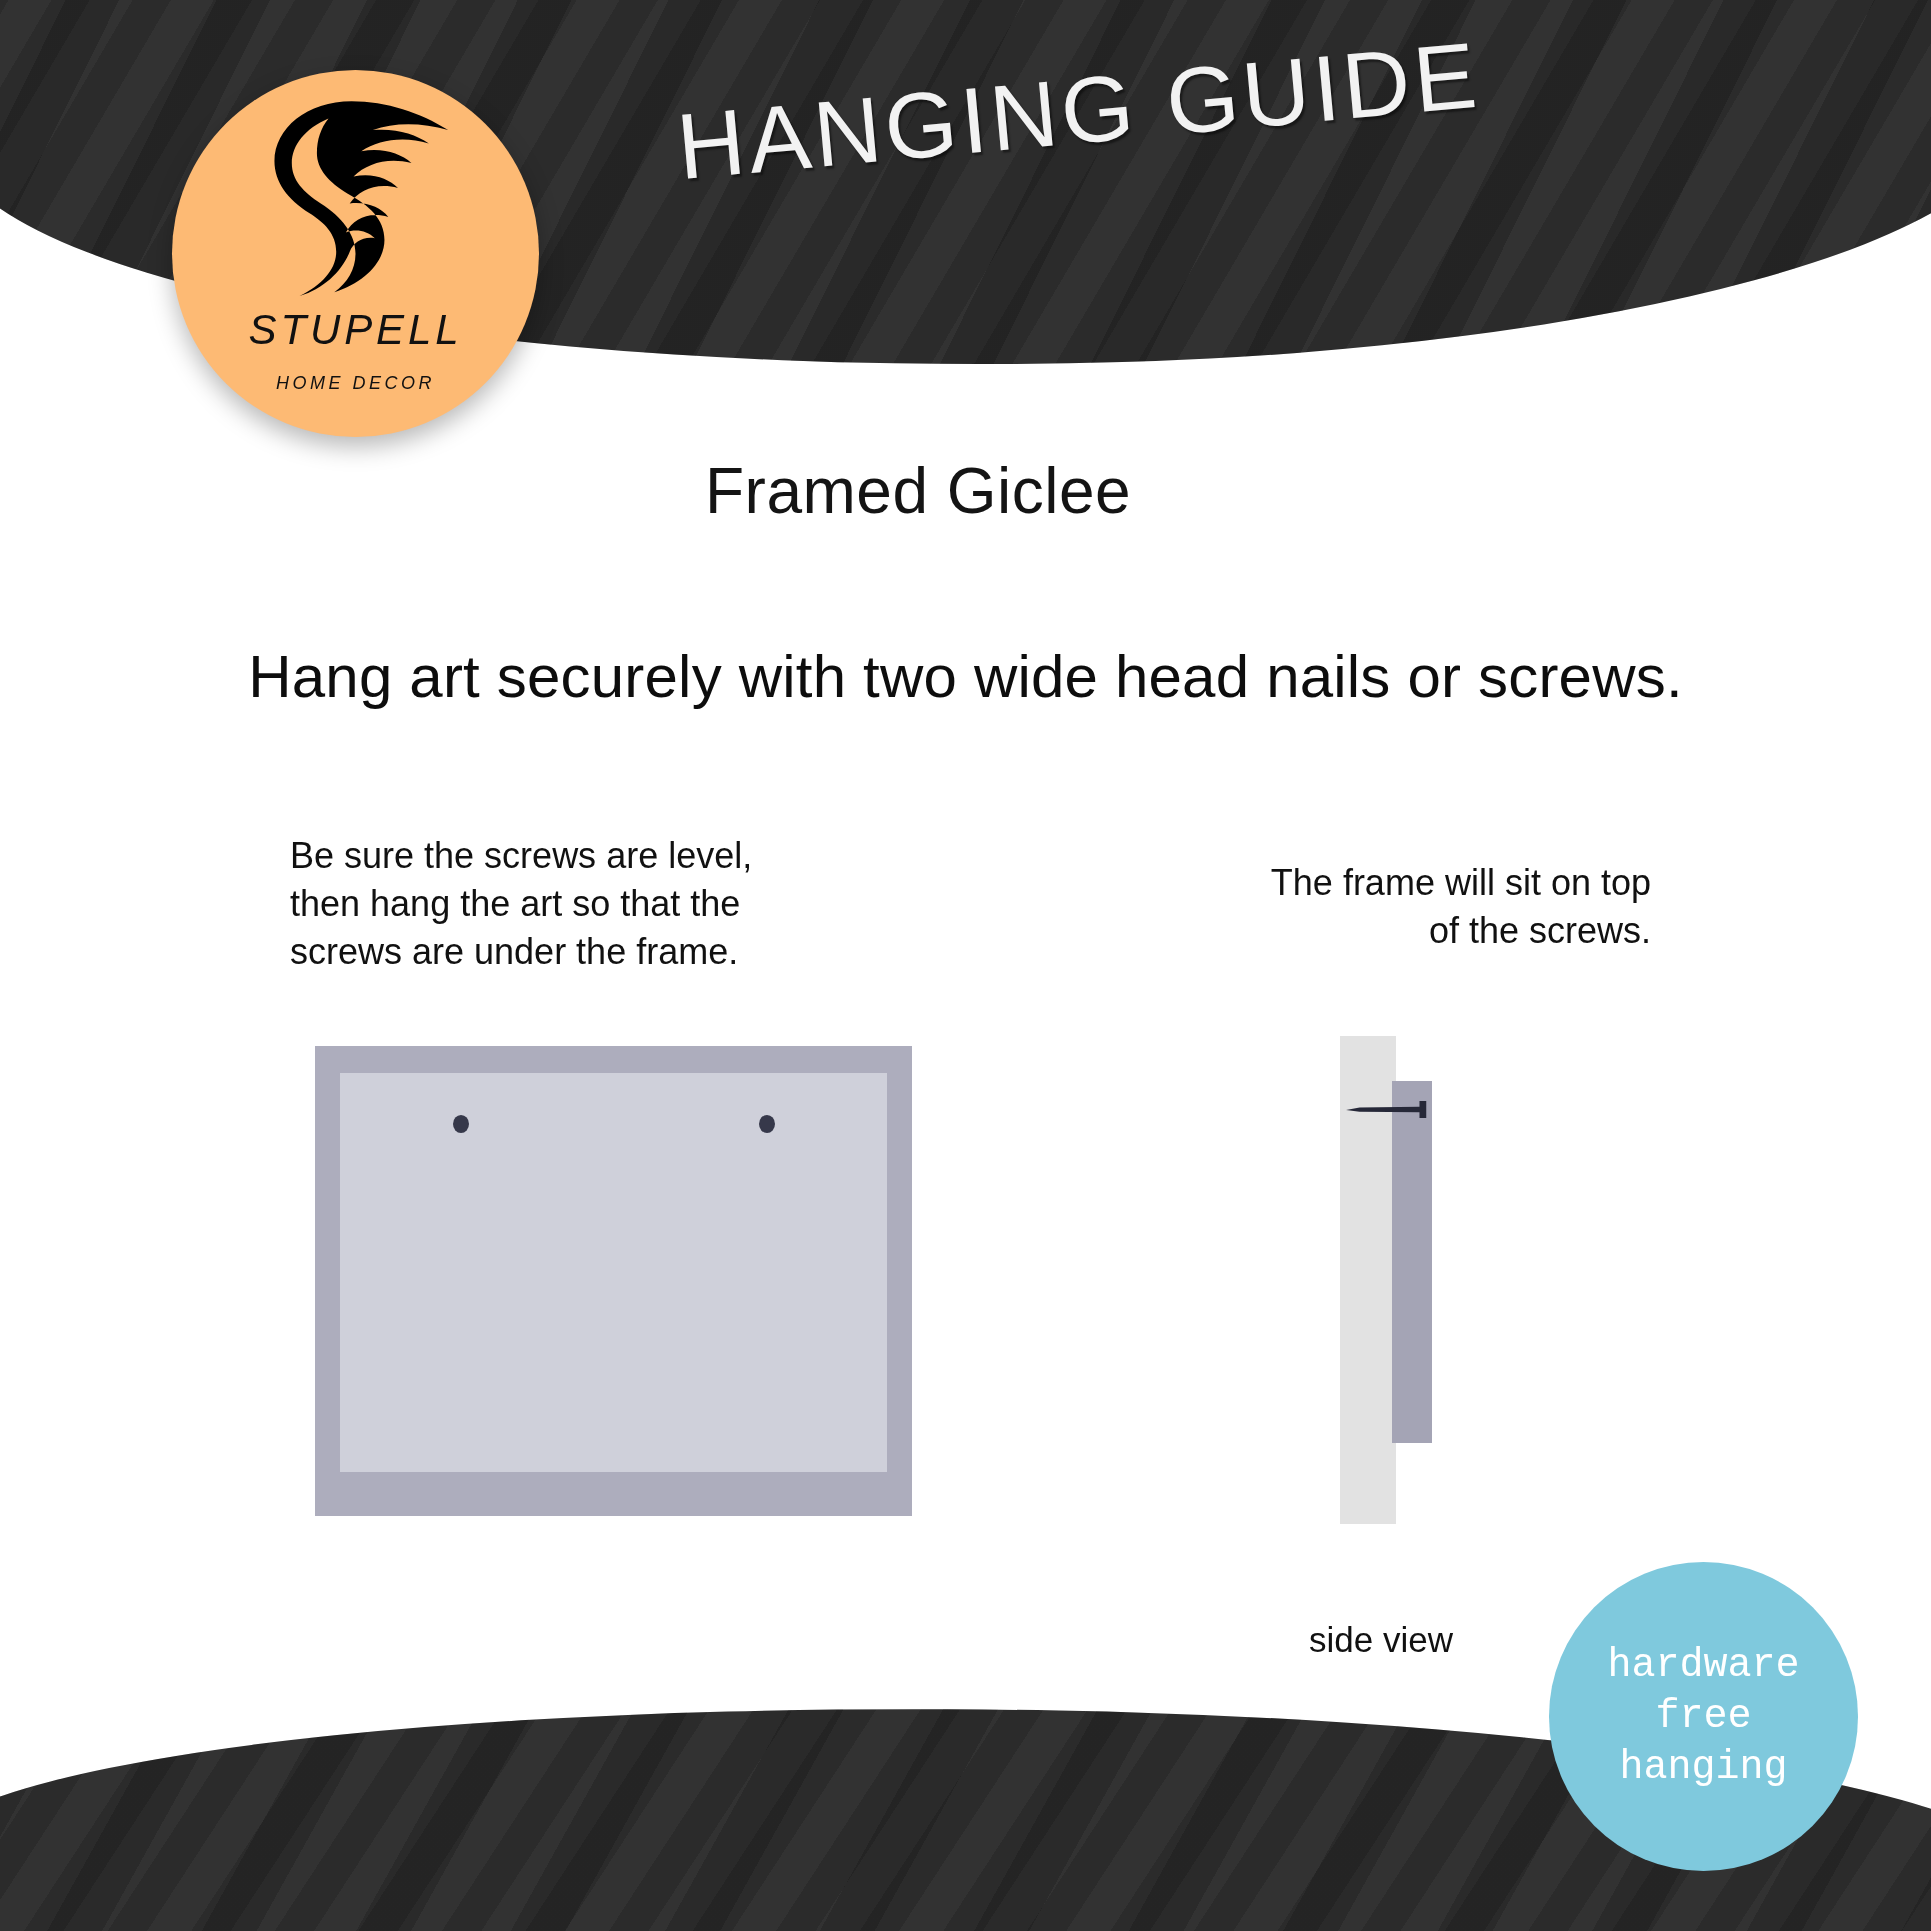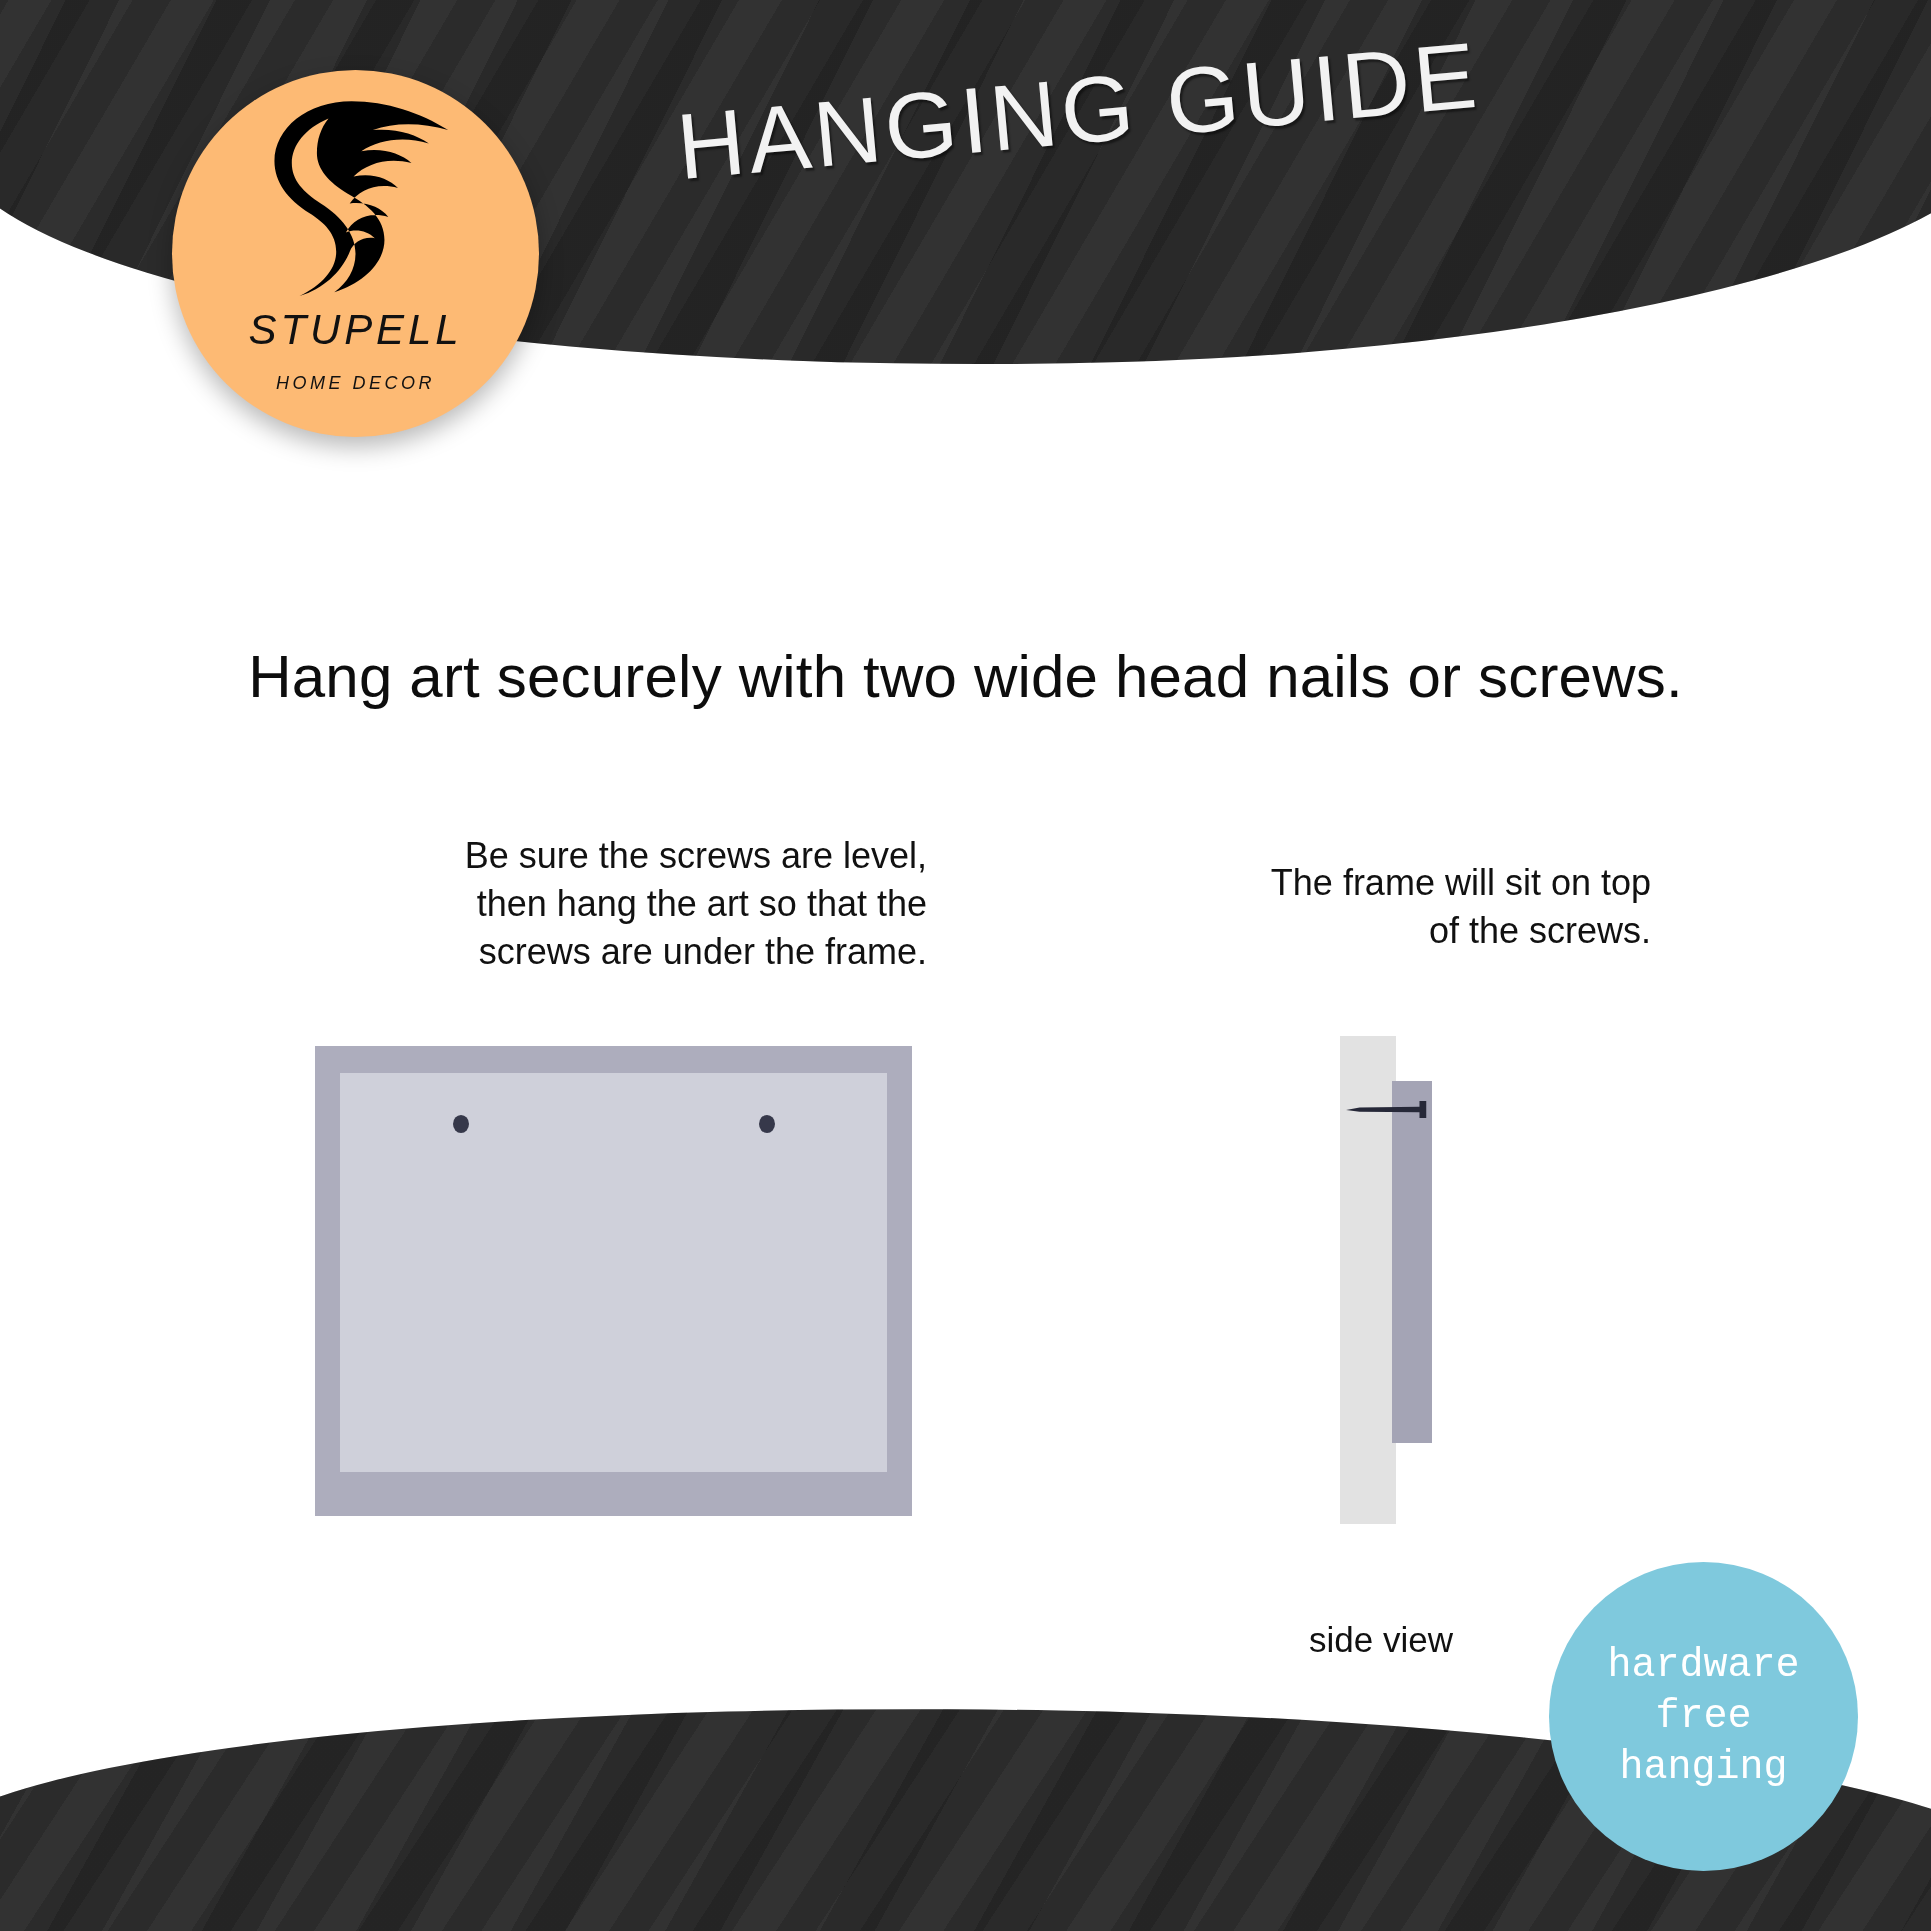--- a/index.html
+++ b/index.html
@@ -135,21 +135,21 @@
     font-weight: 400;
     letter-spacing: 0.2px;
   }
 
   
   .cap-left {
     position: absolute;
     left: 290px;
     top: 832px;
     width: 637px;
-    text-align: right;
+    text-align: left;
     font-size: 36px;
     line-height: 1.33;
     color: #111;
     font-weight: 400;
   }
   .cap-right {
     position: absolute;
     left: 1110px;
     top: 859px;
     width: 541px;
@@ -312,20 +312,21 @@
         C86 178 68 196 42 204 C66 192 80 176 80 158
         C80 140 68 128 52 118 C30 104 16 86 16 64 C16 30 50 2 96 2 Z
         M72 20 C48 30 34 48 34 66 C34 84 46 96 64 108 C86 122 100 140 100 160
         C100 176 92 190 78 200 C110 190 130 168 130 146 C130 124 114 110 92 98
         C72 86 60 72 60 56 C60 42 64 30 72 20 Z"></path>
     </svg>
     <div class="logo-word">STUPELL</div>
     <div class="logo-sub">HOME DECOR</div>
   </div>
 
+  <div class="product-name">Framed Giclee</div>
 
   <div class="lead-text">Hang art securely with two wide head nails or screws.</div>
 
   <div class="cap-left">
     <div>Be sure the screws are level,</div>
     <div>then hang the art so that the</div>
     <div>screws are under the frame.</div>
   </div>
 
   <div class="cap-right">

